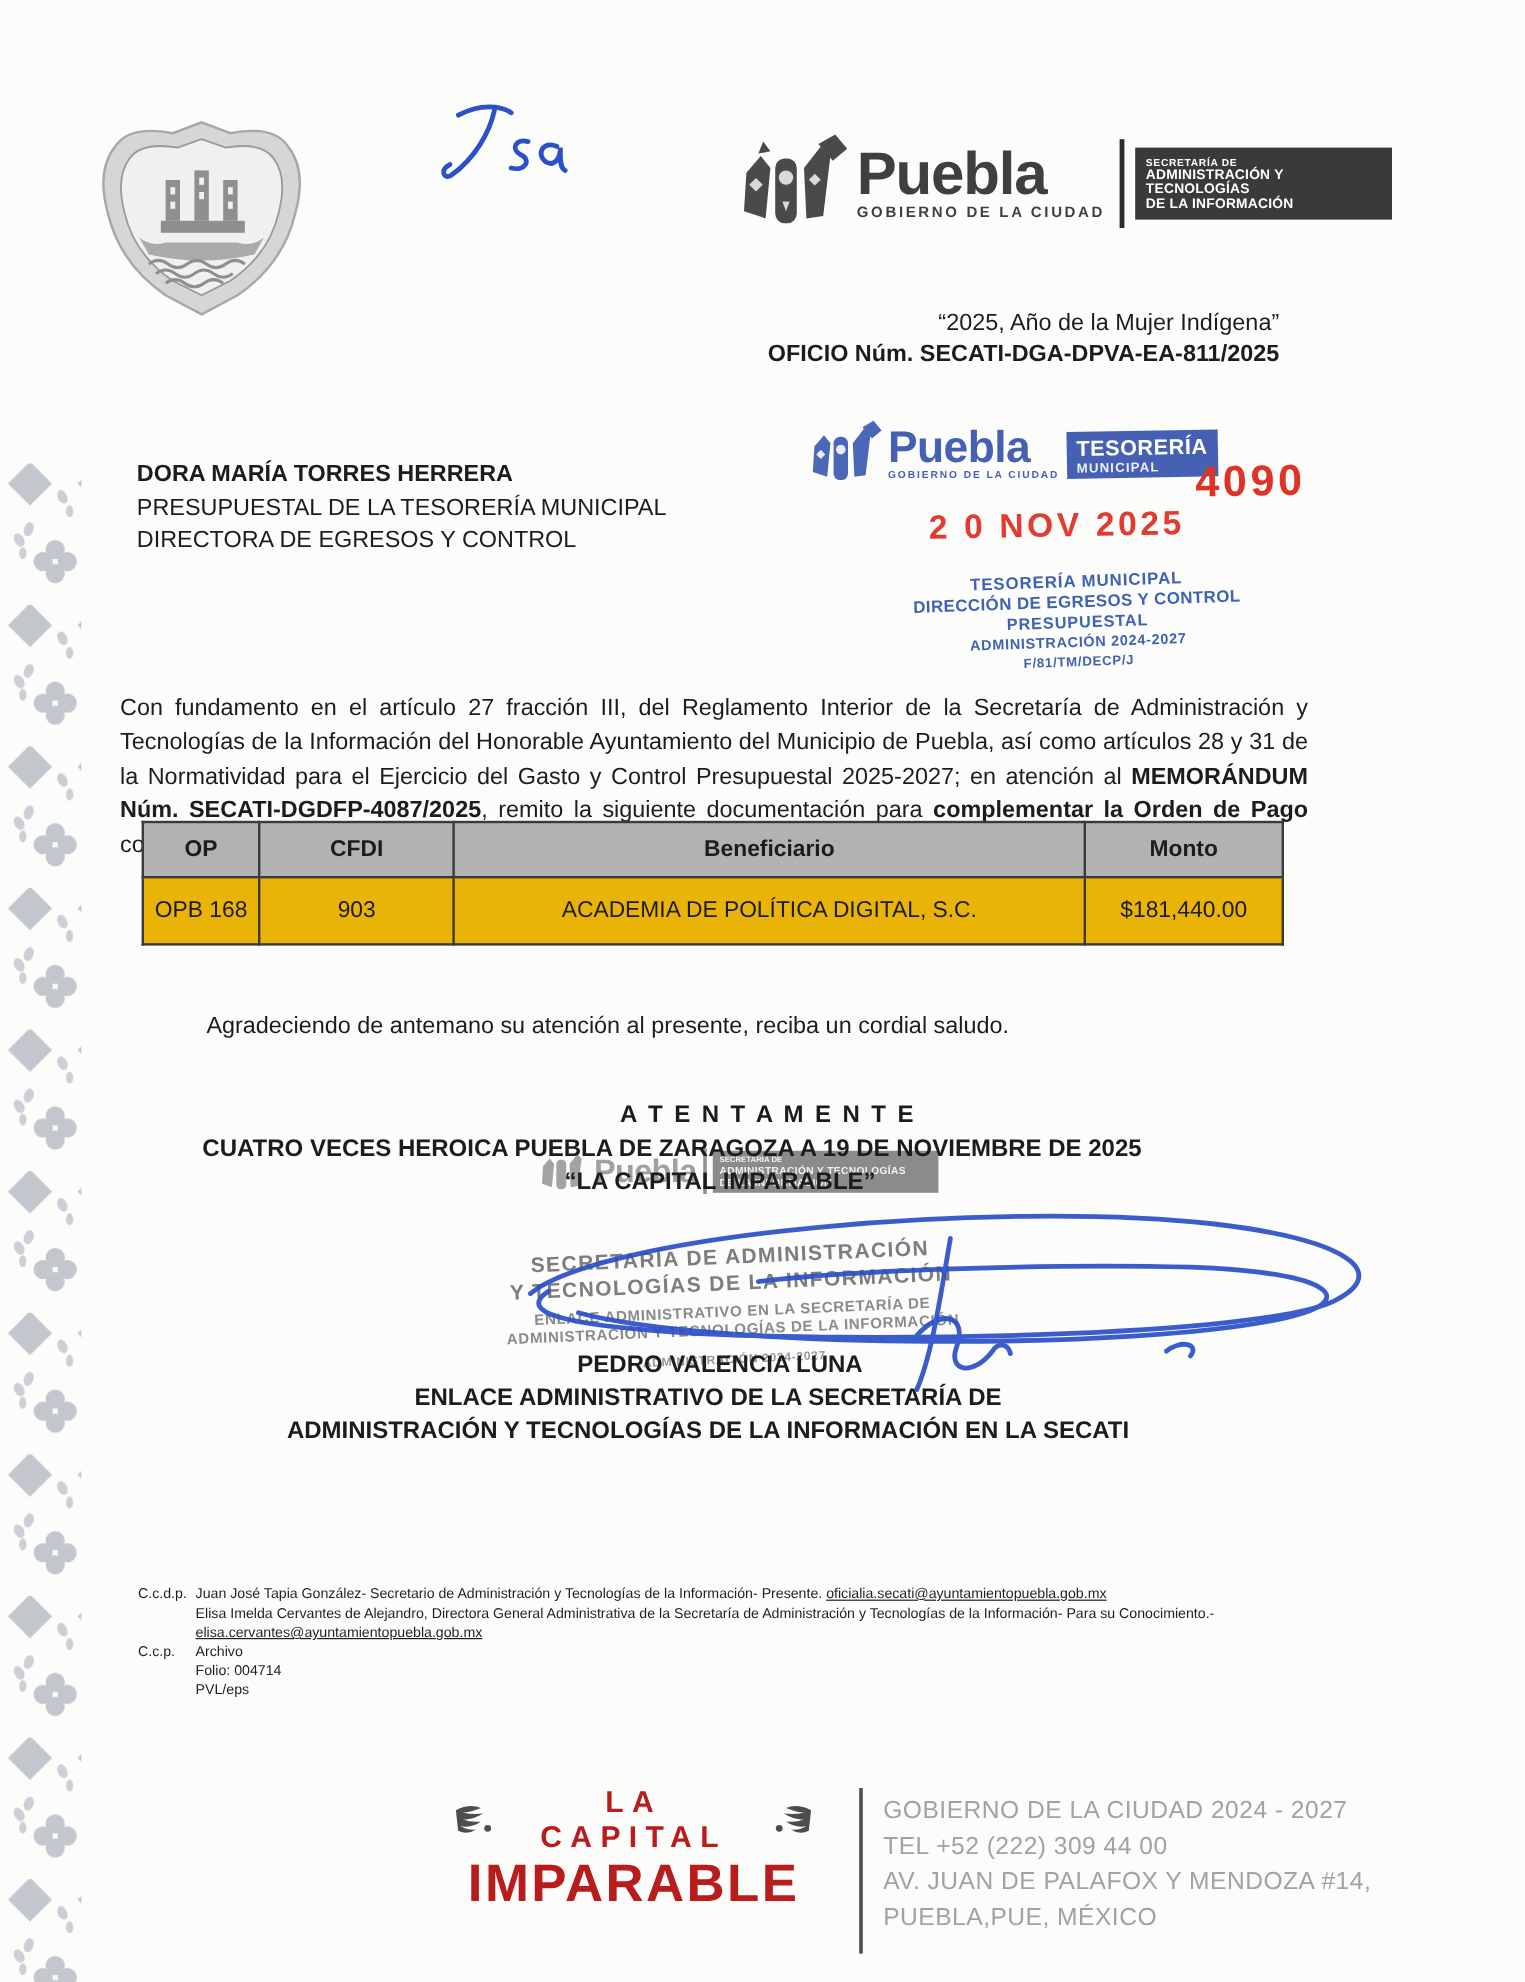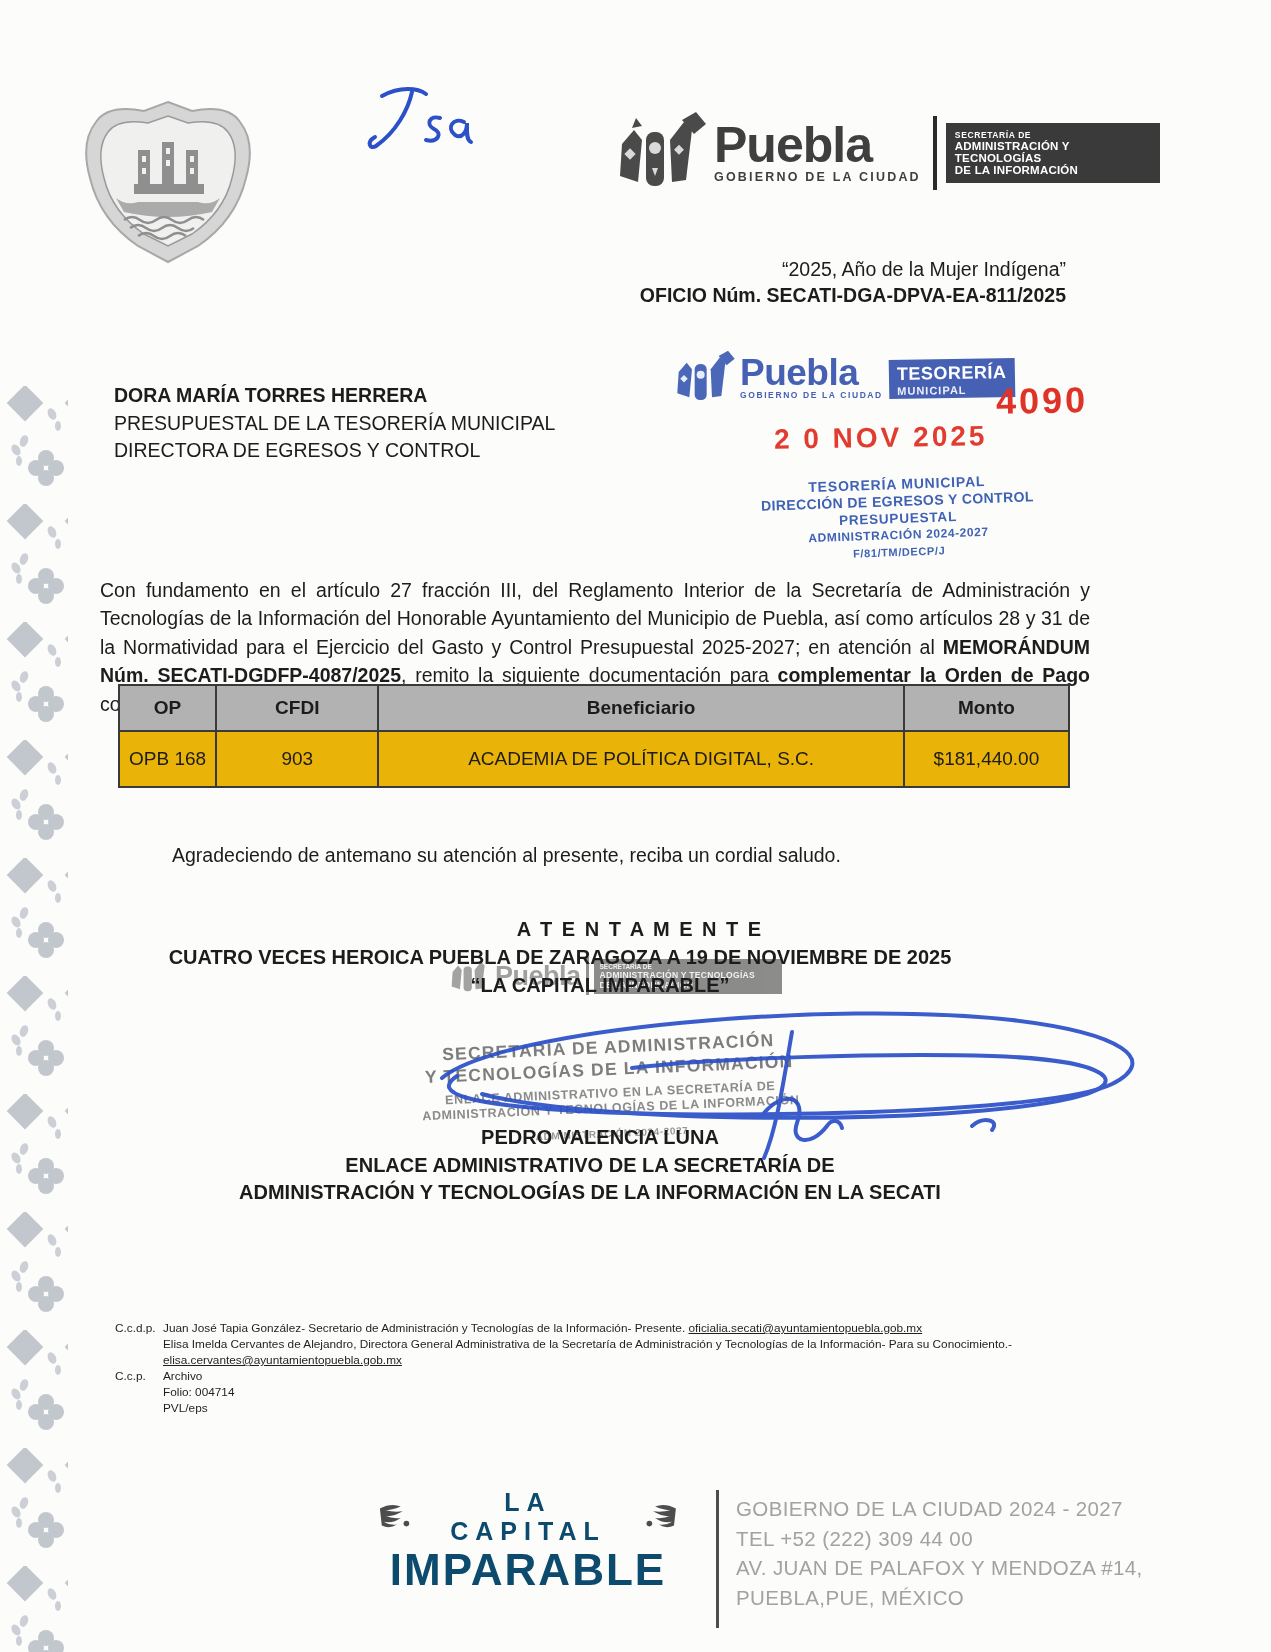--- a/index.html
+++ b/index.html
@@ -80,21 +80,21 @@
   .sig-ink{left:412px;top:998px;width:762px;height:168px;z-index:4;}
   .sig-name{left:100px;top:1126px;width:1000px;text-align:center;font-size:20px;font-weight:700;z-index:2;}
   .sig-title1{left:90px;top:1154px;width:1000px;text-align:center;font-size:20px;font-weight:700;z-index:2;}
   .sig-title2{left:90px;top:1181px;width:1000px;text-align:center;font-size:20px;font-weight:700;z-index:2;}
   
   .cc{left:115px;top:1320px;font-size:11.8px;line-height:16px;color:#1f1f1f;z-index:2;}
   .cc .row{display:flex;}
   .cc .lbl{width:48px;flex:0 0 48px;}
   .cc .u{text-decoration:underline;}
   
-  .f-logo{left:378px;top:1488px;width:300px;text-align:center;color:#0c4a6e;z-index:2;}
+  .f-logo{left:378px;top:1488px;width:300px;text-align:center;color:#b91c1c;z-index:2;}
   .f-cap{display:flex;align-items:center;justify-content:center;gap:8px;}
   .f-cap .txt{font-size:25px;font-weight:800;letter-spacing:7px;}
   .f-imp{font-size:44px;font-weight:800;letter-spacing:2px;line-height:44px;margin-top:2px;}
   .wing{width:42px;height:30px;}
   .wing.r{transform:scaleX(-1);}
   .f-divider{left:716px;top:1490px;width:3px;height:138px;background:#4d4d4d;}
   .f-addr{left:736px;top:1494px;font-size:20.5px;line-height:29.5px;color:#a2a2a2;letter-spacing:.4px;z-index:2;}
 </style>
 </head>
 <body>

